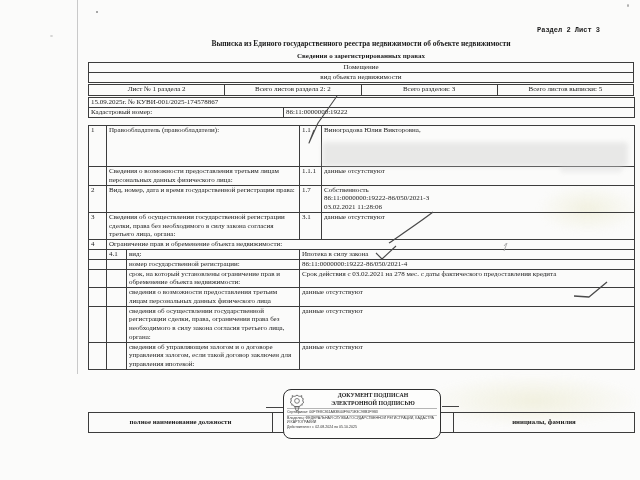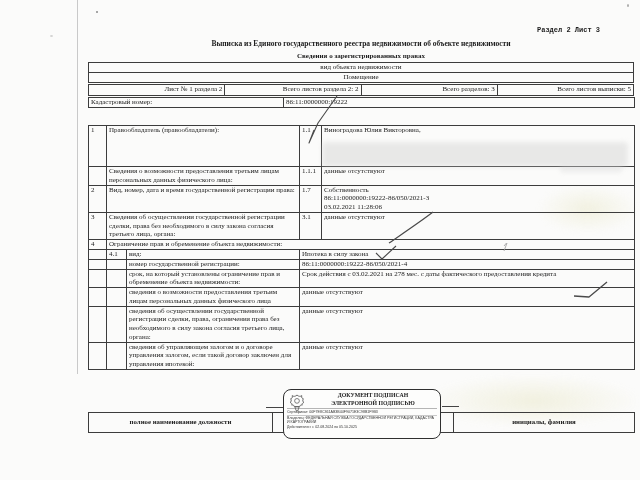--- a/index.html
+++ b/index.html
@@ -12,21 +12,21 @@
   
   .corner{top:26px;left:88px;width:512px;text-align:right;font-size:7px;font-weight:bold;font-family:Liberation Mono, monospace;}
   .title{top:39px;left:88px;width:546px;text-align:center;font-size:7.5px;font-weight:bold;}
   .subtitle{top:52px;left:88px;width:546px;text-align:center;font-size:7px;font-weight:bold;}
   
   table{border-collapse:collapse;table-layout:fixed;}
   td{border:1px solid #3c3c3c;vertical-align:top;padding:0 2px;font-size:7px;line-height:1.25;overflow:hidden;}
   .t-obj{top:62px;left:88px;width:546px;}
   .t-obj td{text-align:center;height:9px;}
   .t-sheet{top:84px;left:88px;width:546px;}
-  .t-sheet td{text-align:right;height:10px;}
+  .t-sheet td{text-align:center;height:10px;}
   .t-doc{top:97px;left:88px;width:546px;}
   .t-doc td{height:9px;}
   .t-main{top:125px;left:88px;width:546px;}
   .t-foot{top:412px;left:88px;width:546px;}
   .t-foot td{text-align:center;vertical-align:middle;height:19px;font-weight:bold;font-size:6.8px;}
   
   .paper-edge{left:77px;top:0;width:1px;height:374px;background:#c9c9c9;}
   .redact{left:322px;top:142px;width:306px;height:25px;background:#cfcfcf;opacity:.42;filter:blur(2.5px);border-radius:4px;}
   .redact2{left:560px;top:165px;width:62px;height:8px;background:#d5d5d5;opacity:.3;filter:blur(2px);border-radius:3px;}
   .wm{border-radius:12px;filter:blur(3px);background:radial-gradient(#efeeda 0%, rgba(243,243,227,0) 75%);}
@@ -56,24 +56,24 @@
 <div class="abs dot" style="left:627px;top:4px;width:2px;height:3px;opacity:.7;"></div>
 <div class="abs dot" style="left:50px;top:35px;width:3px;height:2px;opacity:.35;"></div>
 
 <div class="abs corner">Раздел 2  Лист 3</div>
 <div class="abs title">Выписка из Единого государственного реестра недвижимости об объекте недвижимости</div>
 <div class="abs subtitle">Сведения о зарегистрированных правах</div>
 
 <table class="abs t-obj">
   <tbody>
       <tr>
-        <td>вид объекта недвижимости</td>
+        <td>Помещение</td>
       </tr>
   <tr>
-        <td>Помещение</td>
+        <td>вид объекта недвижимости</td>
       </tr>
 </tbody>
   </table>
 
 <table class="abs t-sheet">
   <tbody>
       <tr>
     <td>Лист № 1 раздела 2</td>
     <td>Всего листов раздела 2: 2</td>
     <td>Всего разделов: 3</td>
@@ -81,20 +81,23 @@
   </tr>
 </tbody>
   </table>
 
 <table class="abs t-doc">
   <colgroup>
       <col style="width:195px">
       <col style="width:351px">
     </colgroup>
   <tbody>
+      <tr>
+        <td colspan="2">15.09.2025г. № КУВИ-001/2025-174578867</td>
+      </tr>
   <tr>
     <td>Кадастровый номер:</td>
     <td>86:11:0000000:19222</td>
   </tr>
 </tbody>
   </table>
 
 <table class="abs t-main">
   <colgroup>
     <col style="width:18px">

